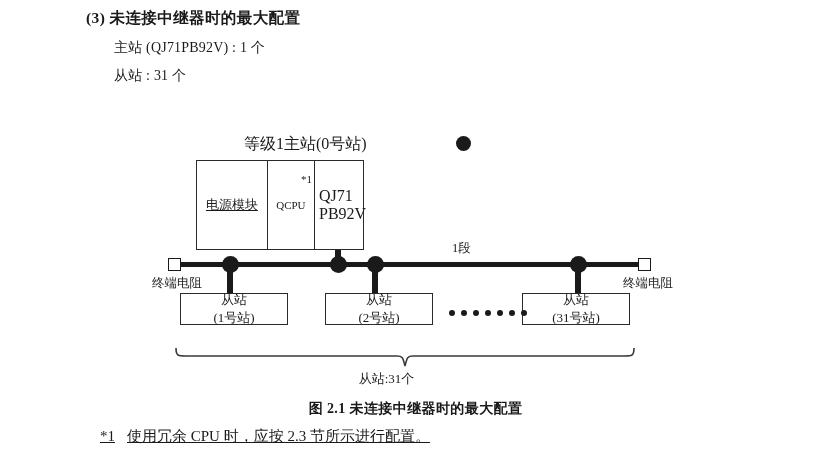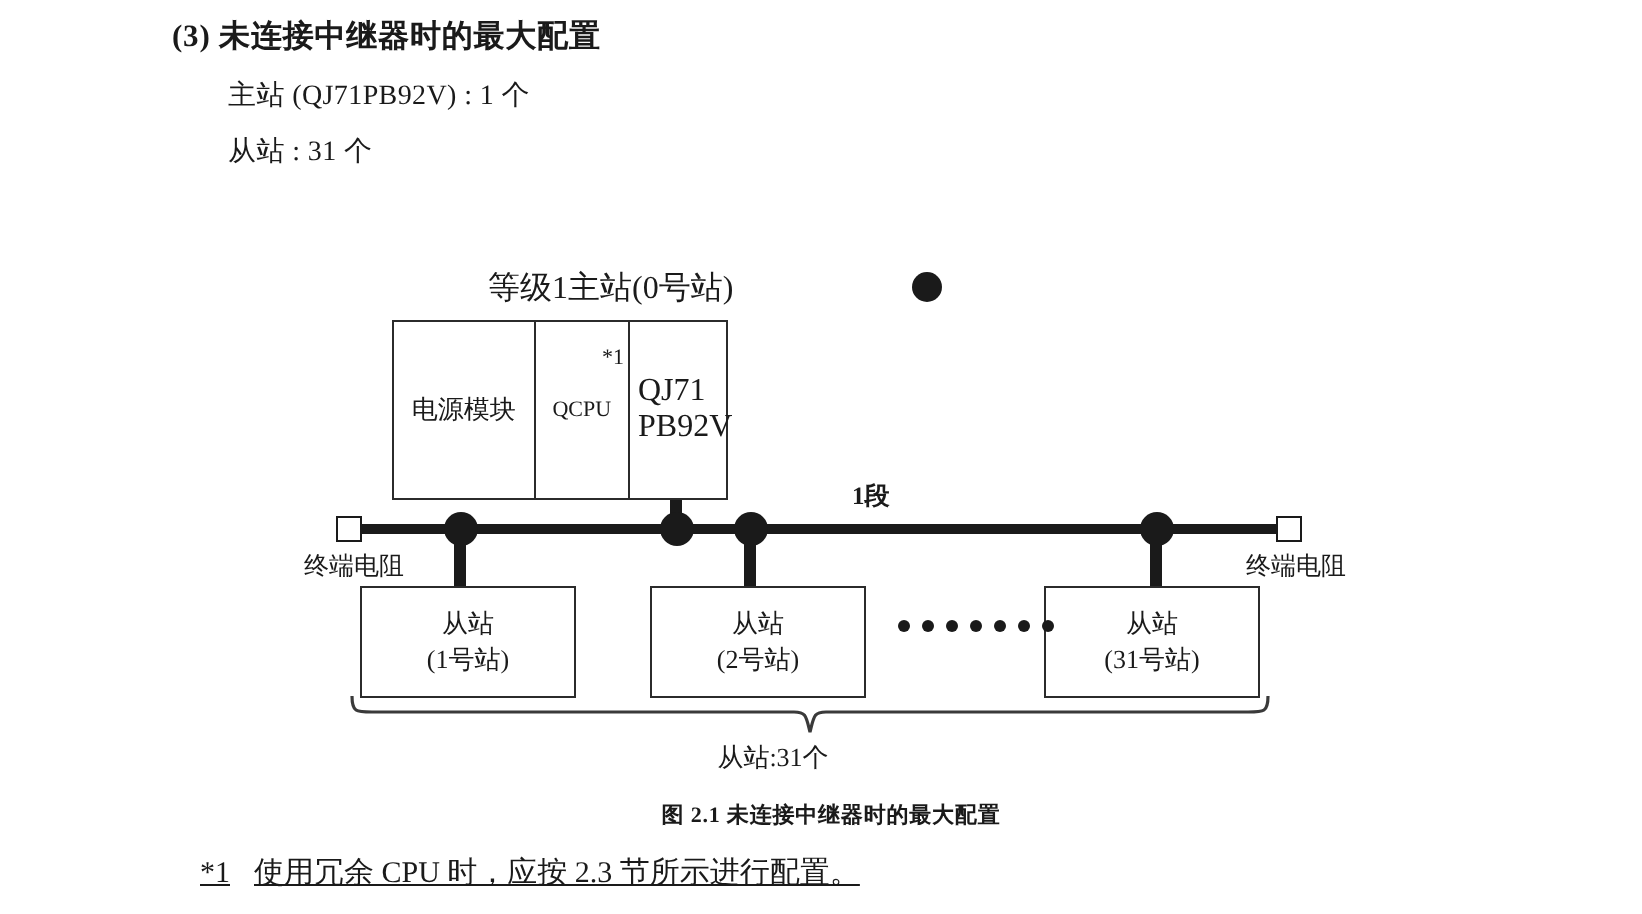--- a/index.html
+++ b/index.html
@@ -57,21 +57,21 @@
   }
   .module-cell {
     box-sizing: border-box;
     position: relative;
     display: flex;
     align-items: center;
     justify-content: center;
     font-size: 12.5px;
     line-height: 1.15;
   }
-  .cell-power { width: 72px; border-right: 1.4px solid #2b2b2b; font-size: 13px; }
+  .cell-power { width: 72px; border-right: 1.4px solid #2b2b2b; font-size: 13px; text-decoration: underline; }
   .cell-cpu   { width: 48px; border-right: 1.4px solid #2b2b2b; font-size: 11px; }
   .cell-net   { width: 48px; font-size: 16px; justify-content: flex-start; padding-left: 4px; }
   .cell-net .net-lines { text-align: left; }
   .footnote-mark {
     position: absolute;
     top: 12px; right: 2px;
     font-size: 11px;
   }
 
   
@@ -96,23 +96,22 @@
     box-sizing: border-box;
   }
   .term-box-left  { left: 168px; top: 258px; }
   .term-box-right { left: 638px; top: 258px; }
   .term-label { font-size: 12.5px; white-space: nowrap; margin-left: 12px; }
   .term-label-left  { left: 140px; top: 275px; }
   .term-label-right { left: 611px; top: 275px; }
 
   
   .segment-label {
-    left: 426px; top: 240px;
+    left: 452px; top: 240px;
     font-size: 12.5px;
-    font-weight: bold;
   }
 
   
   .bus-dot {
     width: 17px; height: 17px;
     border-radius: 50%;
     background: #1a1a1a;
     top: 256px;
   }
   .dot-a { left: 222px; }
@@ -129,21 +128,21 @@
   }
   .drop-1 { left: 227px; }
   .drop-2 { left: 372px; }
   .drop-3 { left: 575px; }
 
   
   .slave-box {
     border: 1.4px solid #2b2b2b;
     box-sizing: border-box;
     background: #fff;
-    width: 108px; height: 56px;
+    width: 108px; height: 32px;
     top: 293px;
     display: flex;
     flex-direction: column;
     align-items: center;
     justify-content: center;
     font-size: 13px;
     line-height: 1.35;
   }
   .slave-1 { left: 180px; }
   .slave-2 { left: 325px; }
@@ -188,21 +187,21 @@
     border-radius: 50%;
     background: #1a1a1a;
     flex: none;
   }
 
   
   .fig-caption {
     position: absolute;
     left: 0; right: 0; top: 400px;
     text-align: center;
-    font-size: 11px;
+    font-size: 14px;
     font-weight: bold;
     letter-spacing: 0.4px;
     padding-left: 30px;
   }
   .fig-caption span { position: relative; left: -10px; }
   .footnote {
     position: absolute;
     left: 100px; top: 427px;
     font-size: 15px;
     white-space: nowrap;

